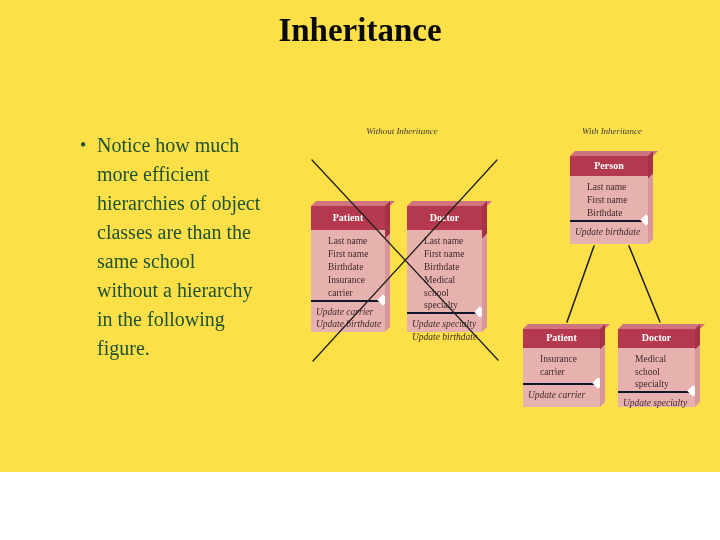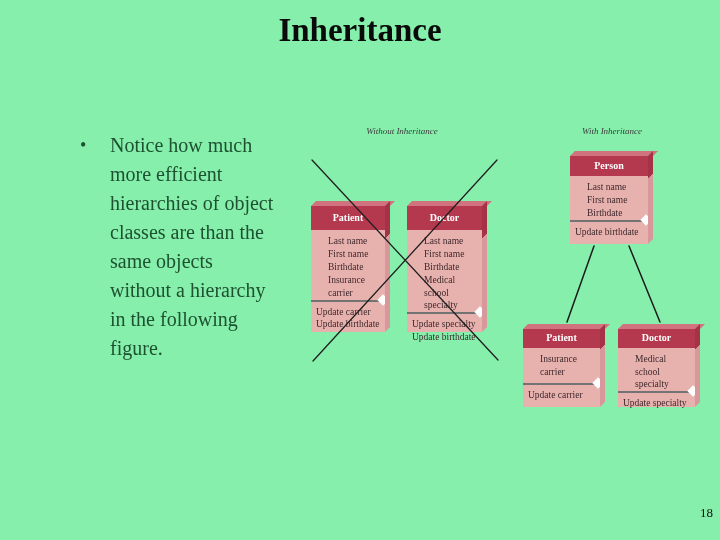--- a/index.html
+++ b/index.html
@@ -1,36 +1,36 @@
 <!DOCTYPE html>
 <html style="--class-header: #b5394e; --class-body: #e7b2ae; --top-bevel: #d0737e; --side-shadow-dark: #a63248; --side-shadow-light: #d8979a; --bullet-text: #1d5130;"><head>
 <meta charset="utf-8">
 <style>
   html,body{margin:0;padding:0;}
   .slide{
     position:relative;
-    width:720px;height:540px;
-    background:#86efac;
+    width:720px;height:472px;
+    background:#fde047;
     overflow:hidden;
     font-family:"Liberation Serif", serif;
   }
   .slide-title{
     position:absolute;top:10px;left:0;width:720px;
     margin:0;text-align:center;
     font:bold 33px/40px "Liberation Serif", serif;
     color:#0a0a0a;letter-spacing:0px;
   }
   
   .bullet-block{
     position:absolute;left:80px;top:131px;width:235px;
     color:var(--bullet-text,#1d5130);
     font:20px/29px "Liberation Serif", serif;
   }
   .bullet-marker{position:absolute;left:0;top:0;font-size:18px;}
-  .bullet-lines{margin-left:30px;}
+  .bullet-lines{margin-left:17px;}
   
   .fig-label{
     position:absolute;top:126px;transform:translateX(-50%);
     font:italic 9px/11px "Liberation Serif", serif;
     color:#3c3c3c;white-space:nowrap;
   }
   .fig-label.without{left:402px;}
   .fig-label.with{left:612px;font-family:Liberation Serif, serif;}
   
   .cbox{
@@ -52,22 +52,23 @@
   .cbox-header{
     background:var(--class-header,#b5394e);
     color:#ffffff;text-align:center;
     font-weight:bold;font-size:10px;
     flex:0 0 auto;display:flex;align-items:center;justify-content:center;
   }
   .cbox-attrs{padding:5px 2px 0 5px;margin-left:12px;}
   .cbox-attrs div{margin:0 0 0.5px 0;}
   .cbox-methods{
     margin-top:auto;position:relative;
-    border-top:2px solid #737373;
+    border-top:2px solid #0f172a;
     padding:4px 2px 6px 5px;
+    font-style:italic;
   }
   .cbox-methods::before{ 
     content:"";position:absolute;right:-2px;top:-6px;width:8px;height:8px;
     background:#fff;transform:rotate(45deg);
   }
   
   .box-patient-left {left:311px;top:206px;width:74px;height:126px;}
   .box-doctor-left  {left:407px;top:206px;width:75px;height:126px;}
   .box-person       {left:570px;top:156px;width:78px;height:88px;}
   .box-patient-right{left:523px;top:329px;width:77px;height:78px;}
@@ -89,21 +90,21 @@
 
   <h1 class="slide-title">Inheritance</h1>
 
   <div class="bullet-block">
     <span class="bullet-marker">•</span>
     <div class="bullet-lines">
       <div>Notice how much</div>
       <div>more efficient</div>
       <div>hierarchies of object</div>
       <div>classes are than the</div>
-      <div>same objects</div>
+      <div>same school</div>
       <div>without a hierarchy</div>
       <div>in the following</div>
       <div>figure.</div>
     </div>
   </div>
 
   <div>
 
     <div class="fig-label without">Without Inheritance</div>
     <div class="fig-label with">With Inheritance</div>

